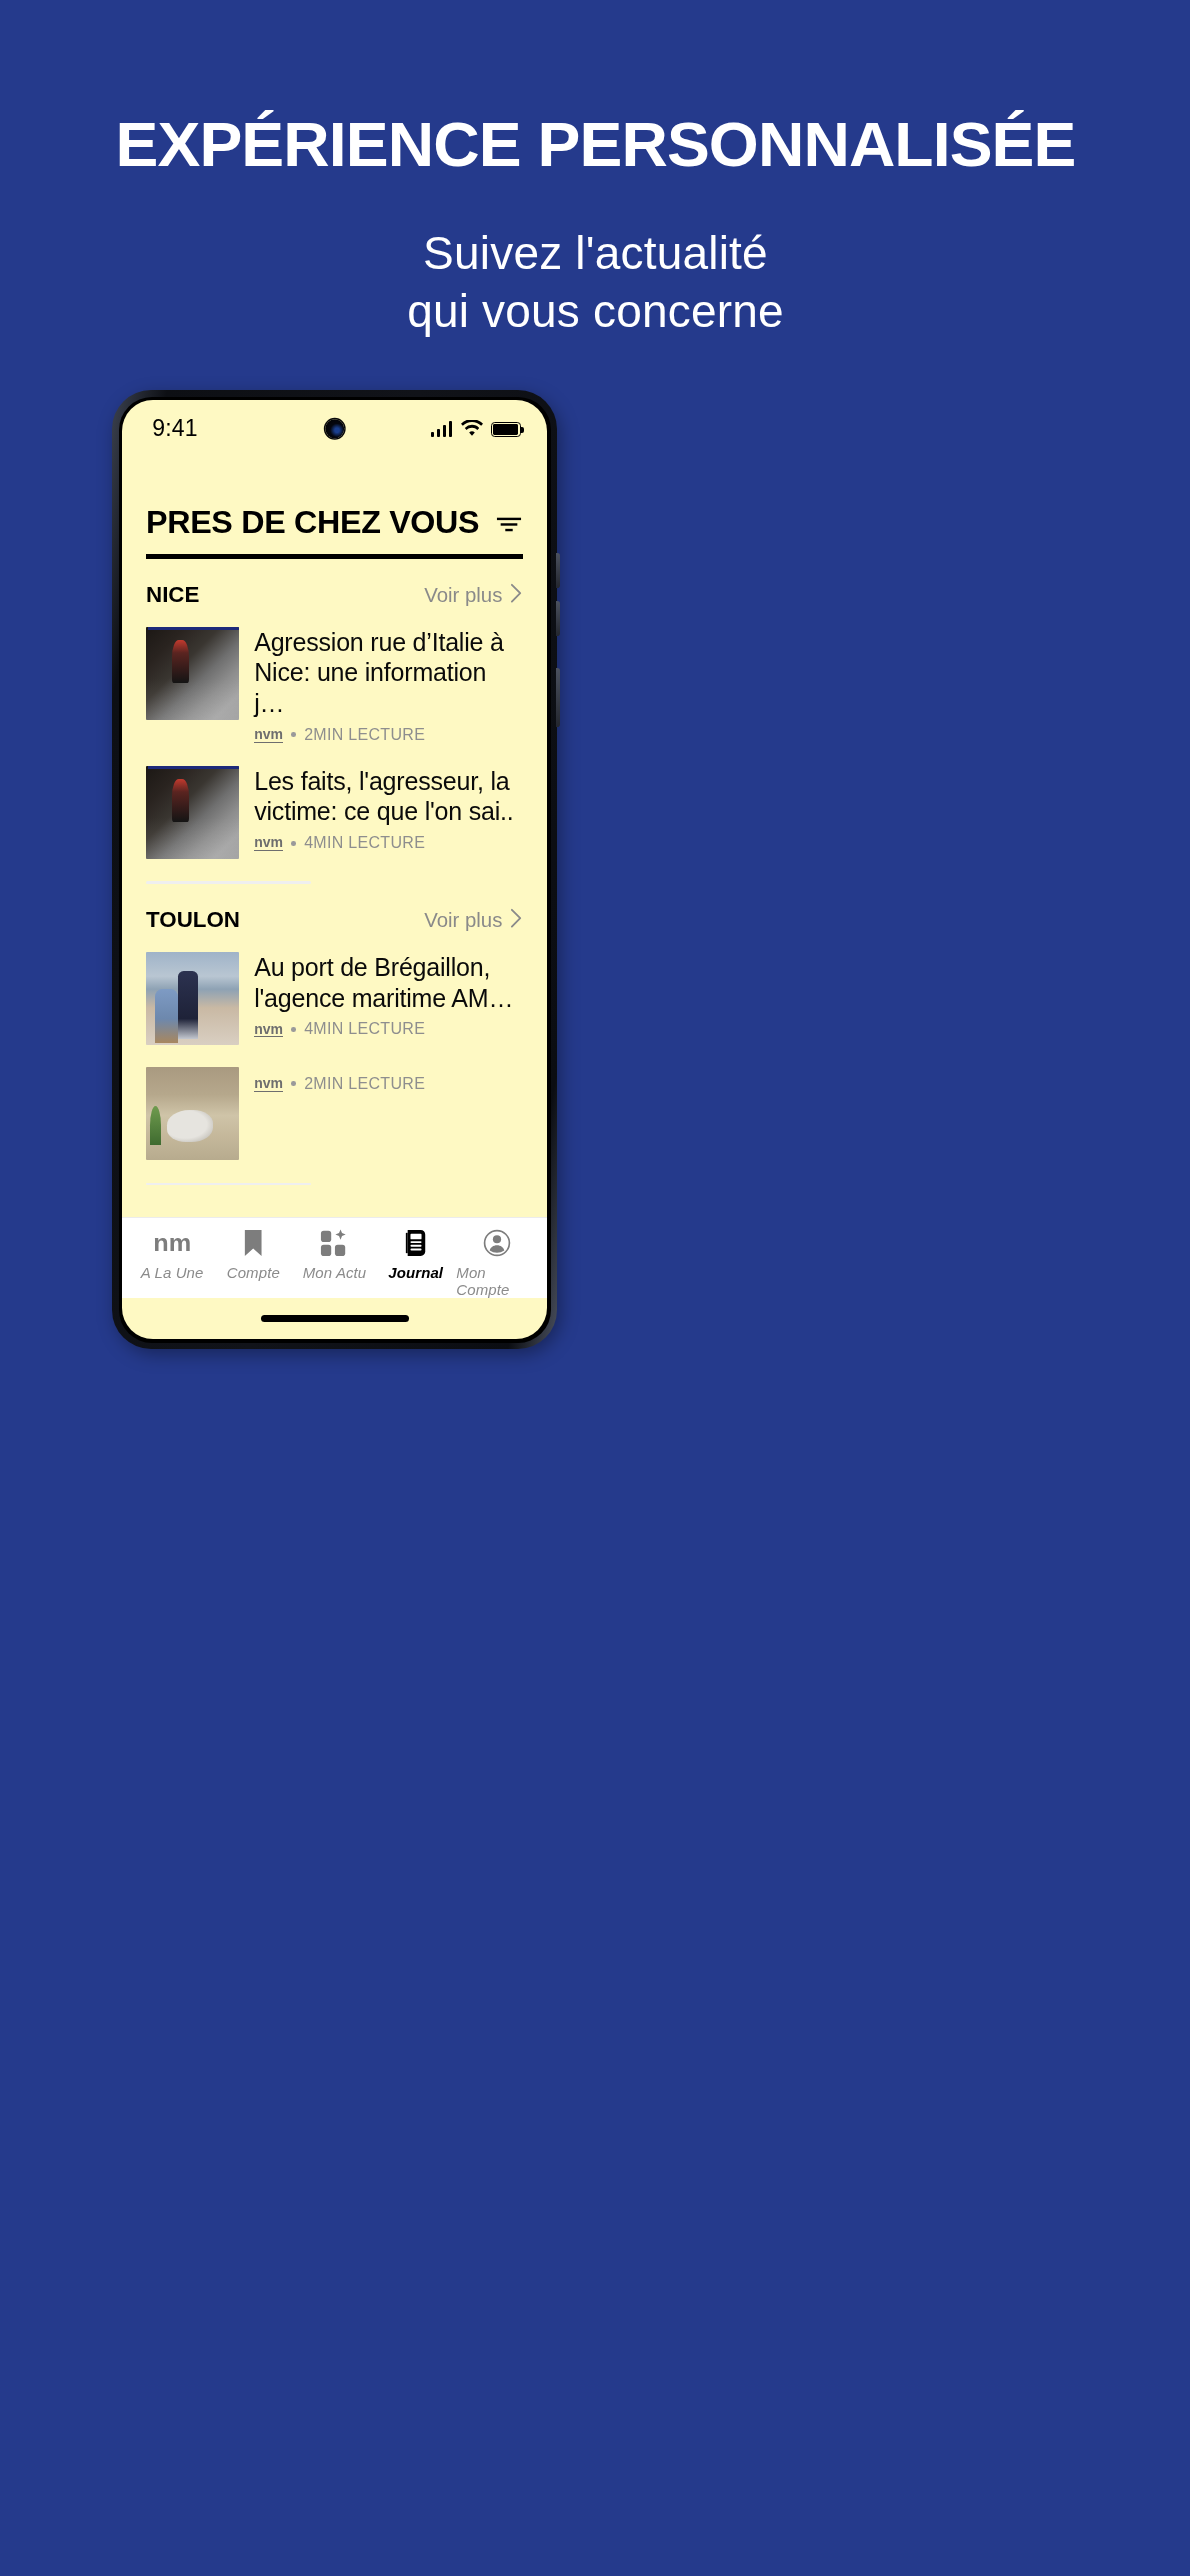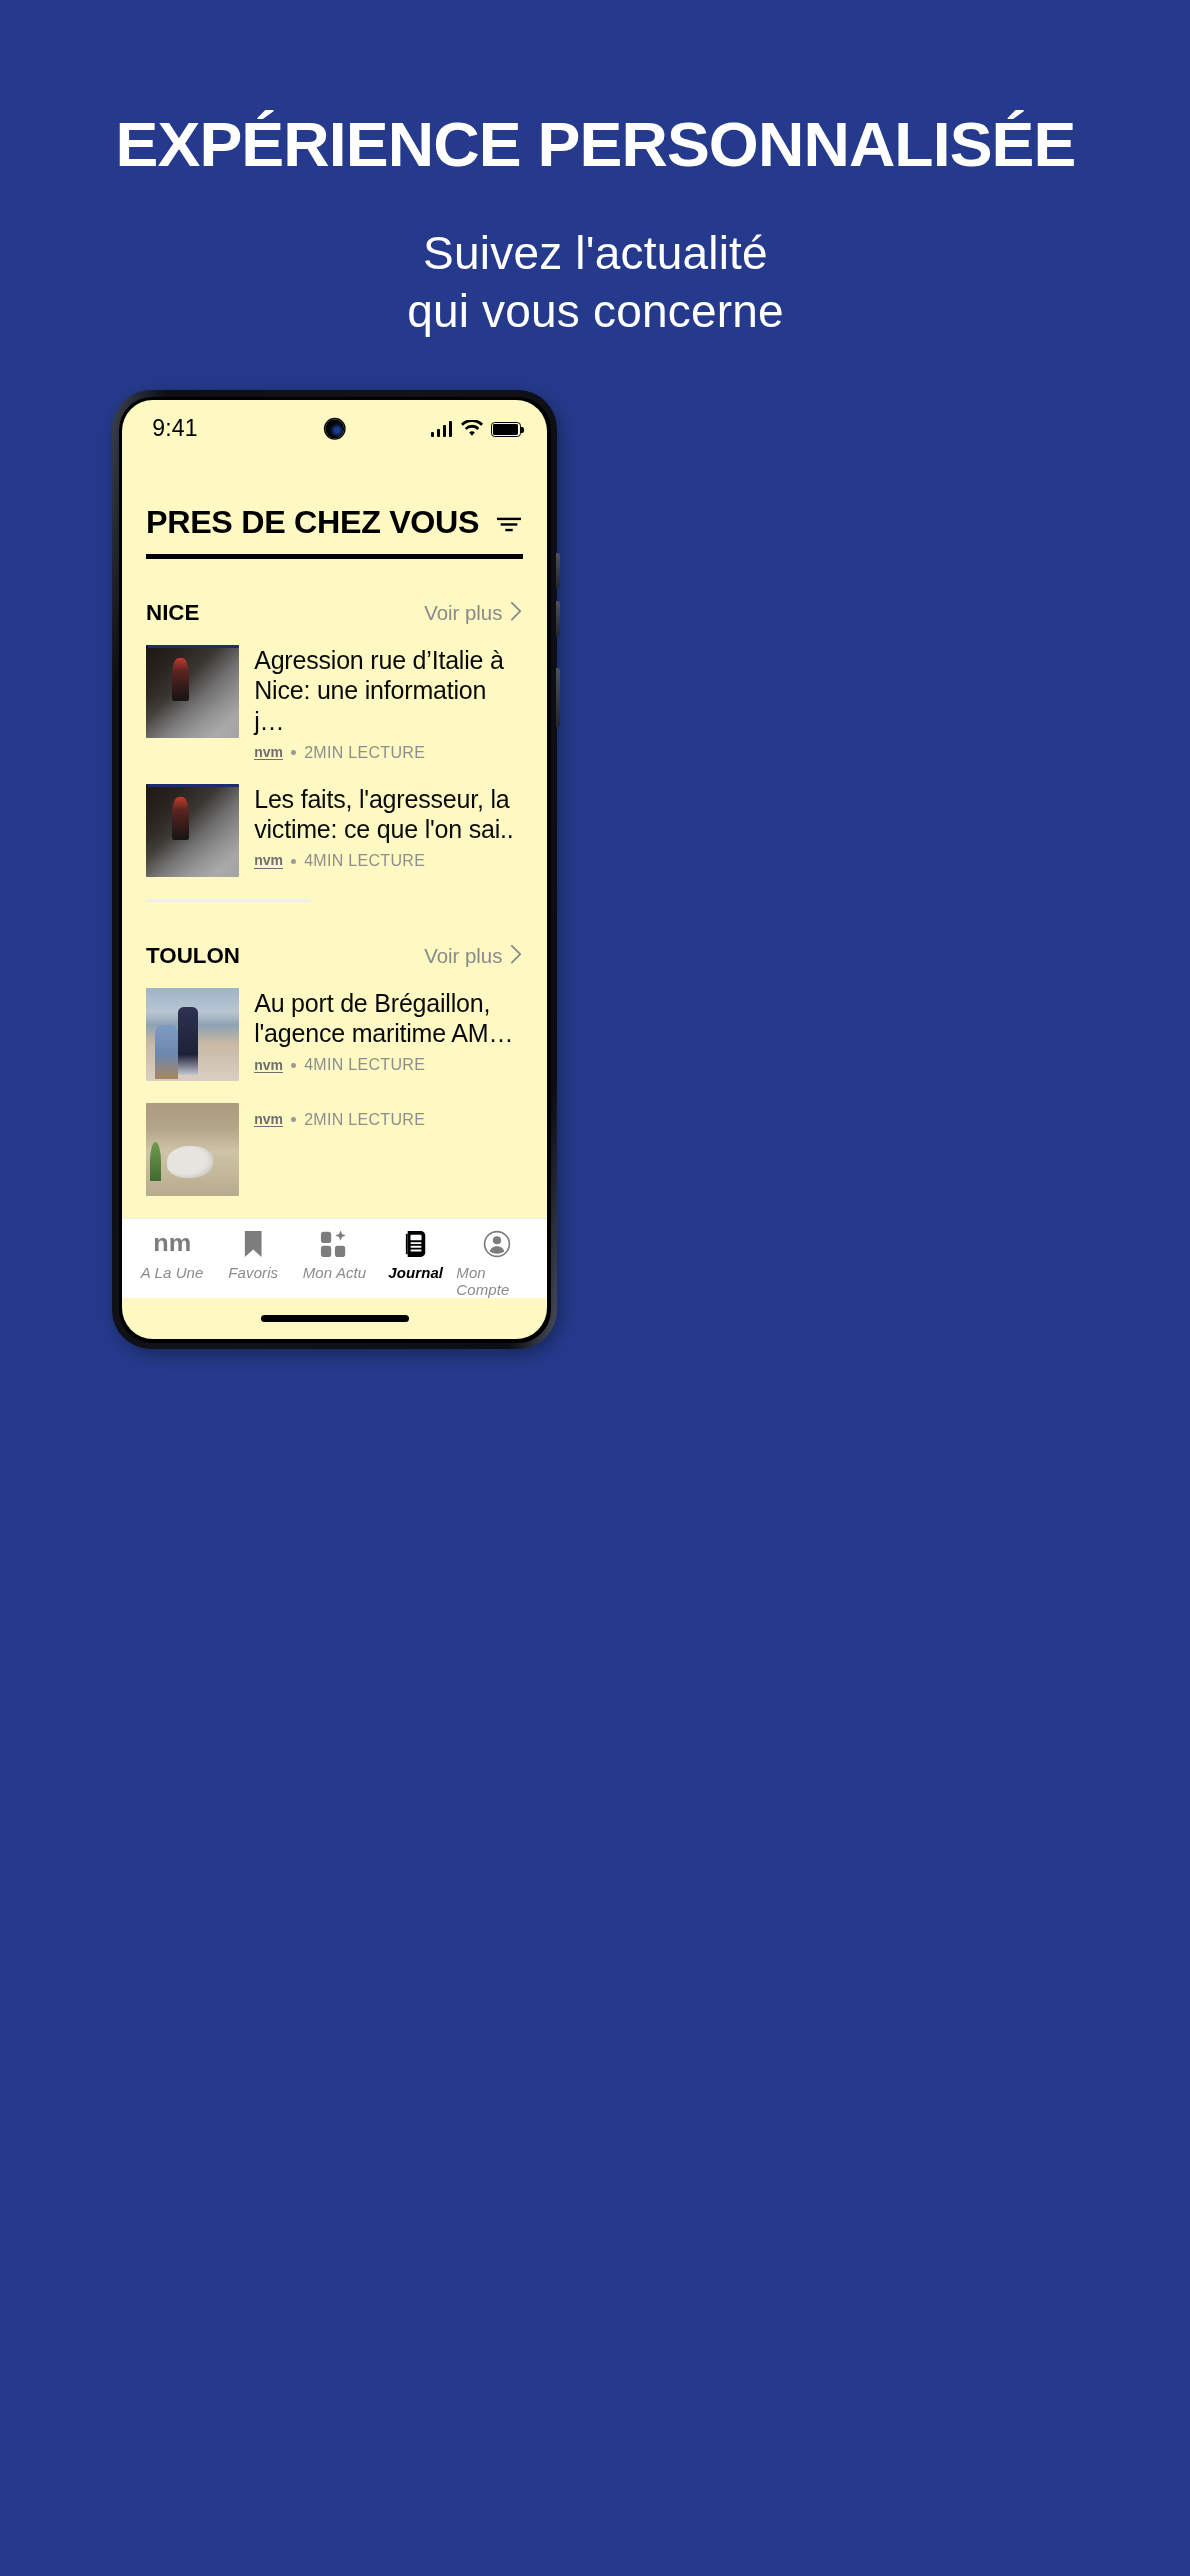--- a/index.html
+++ b/index.html
@@ -144,21 +144,21 @@
   .head-rule {
     margin:13px 24px 0 24px;
     height:4.6px; background:#000;
   }
 
   
   .content { flex:1 1 auto; overflow:hidden; }
 
   .city-row {
     display:flex; align-items:flex-end; justify-content:space-between;
-    padding:42px 24px 13px 24px;
+    padding:24px 24px 13px 24px;
   }
   .city-name {
     font-family:"Liberation Sans Narrow","Liberation Sans",sans-serif;
     font-weight:bold; font-size:21.3px; letter-spacing:0px; color:#000;
     transform:scaleX(1.05); transform-origin:left center;
   }
   .voir {
     display:flex; align-items:center; gap:7.4px;
     color:#8a8a8a; font-size:20.4px; font-weight:400;
   }
@@ -416,21 +416,21 @@
             </div>
             <div class="tab-label">A La Une</div>
           </div>
 
           <div class="tab">
             <div class="tab-ico">
               <svg width="20.4" height="28" viewBox="0 0 22 30">
                   <path d="M2 1h18v28l-9-8-9 8Z" fill="#7d7d7d"></path>
                 </svg>
             </div>
-            <div class="tab-label">Favoris</div>
+            <div class="tab-label">Compte</div>
           </div>
 
           <div class="tab">
             <div class="tab-ico">
               <svg width="28" height="28" viewBox="0 0 30 30">
                 <rect x="1" y="2" width="11" height="12" rx="3" fill="#7d7d7d"></rect>
                 <rect x="1" y="17" width="11" height="12" rx="3" fill="#7d7d7d"></rect>
                 <rect x="16" y="17" width="11" height="12" rx="3" fill="#7d7d7d"></rect>
                 <path d="M22 0.5 23.6 4.4 27.5 6 23.6 7.6 22 11.5 20.4 7.6 16.5 6 20.4 4.4Z" fill="#7d7d7d"></path>
               </svg>

